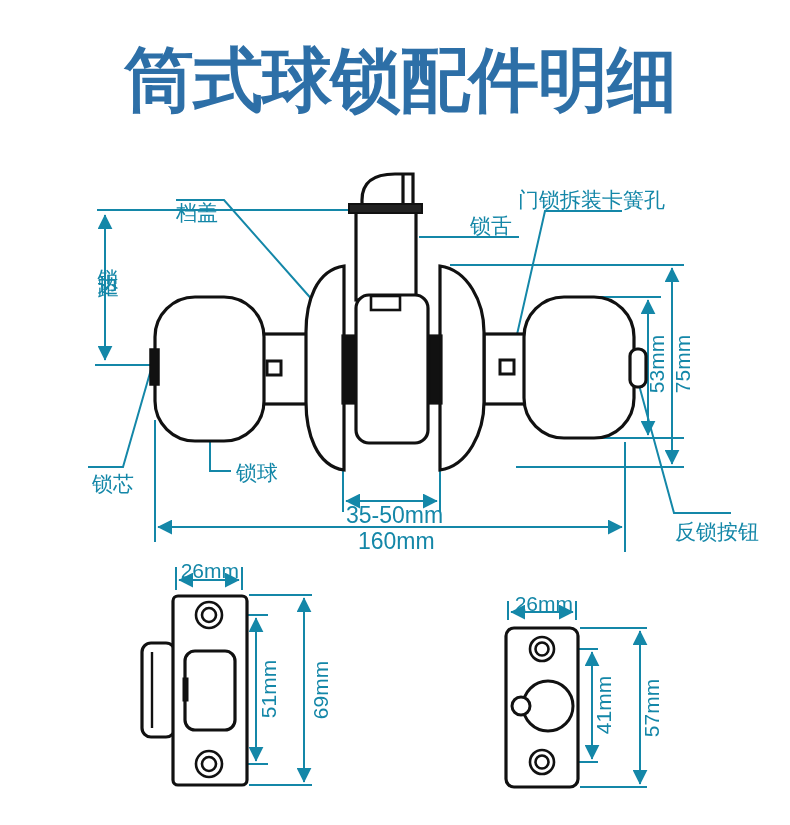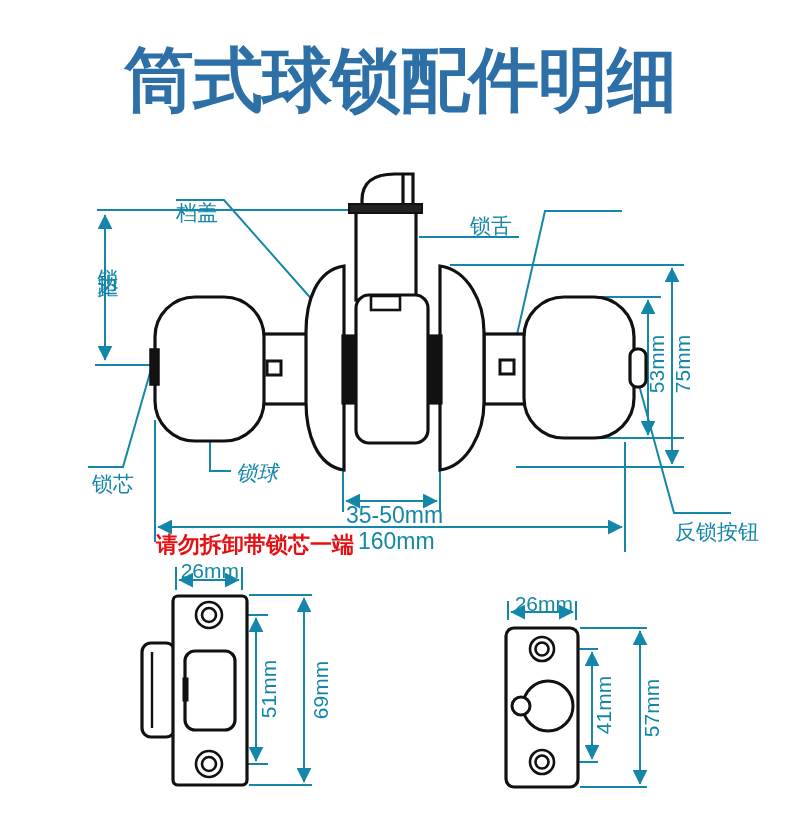--- a/index.html
+++ b/index.html
@@ -143,26 +143,26 @@
       <circle cx="542" cy="762" r="6.5" stroke-width="2.6"></circle>
       <circle cx="548" cy="706" r="25" stroke-width="3"></circle>
       <circle cx="521" cy="706" r="9" stroke-width="3"></circle>
     </g>
   </svg>
 
   <div class="ttl">筒式球锁配件明细</div>
 
   <div class="lbl" style="left:176px;top:173px;margin-top:26px;">档盖</div>
   <div class="lbl" style="left:470px;top:212px;font-family:Liberation Mono, monospace;">锁舌</div>
+  <div class="lbl" style="left:518px;top:186px;">门锁拆装卡簧孔</div>
   <div class="vlabel" style="left:94px;top:252px;">锁边距</div>
   <div class="lbl" style="left:92px;top:470px;text-align:right;">锁芯</div>
-  <div class="lbl" style="left:236px;top:459px;font-style:italic;">锁球</div>
+  <div class="lbl" style="left:236px;top:459px;">锁球</div>
   <div class="lbl" style="left:675px;top:518px;">反锁按钮</div>
 
-  <div class="warn" style="left:156px;top:530px;">请勿拆卸带锁芯一端</div>
 
   <div class="vdim" style="left:622px;top:353px;">53mm</div>
   <div class="vdim" style="left:648px;top:353px;">75mm</div>
   <div class="dim dimc" style="left:346px;top:502px;width:94px;">35-50mm</div>
   <div class="dim" style="left:358px;top:528px;">160mm</div>
 
   <div class="dim dimc" style="left:179px;top:559px;width:60px;font-size:21px;">26mm</div>
   <div class="vdim" style="left:234px;top:678px;">51mm</div>
   <div class="vdim" style="left:286px;top:679px;">69mm</div>
 

